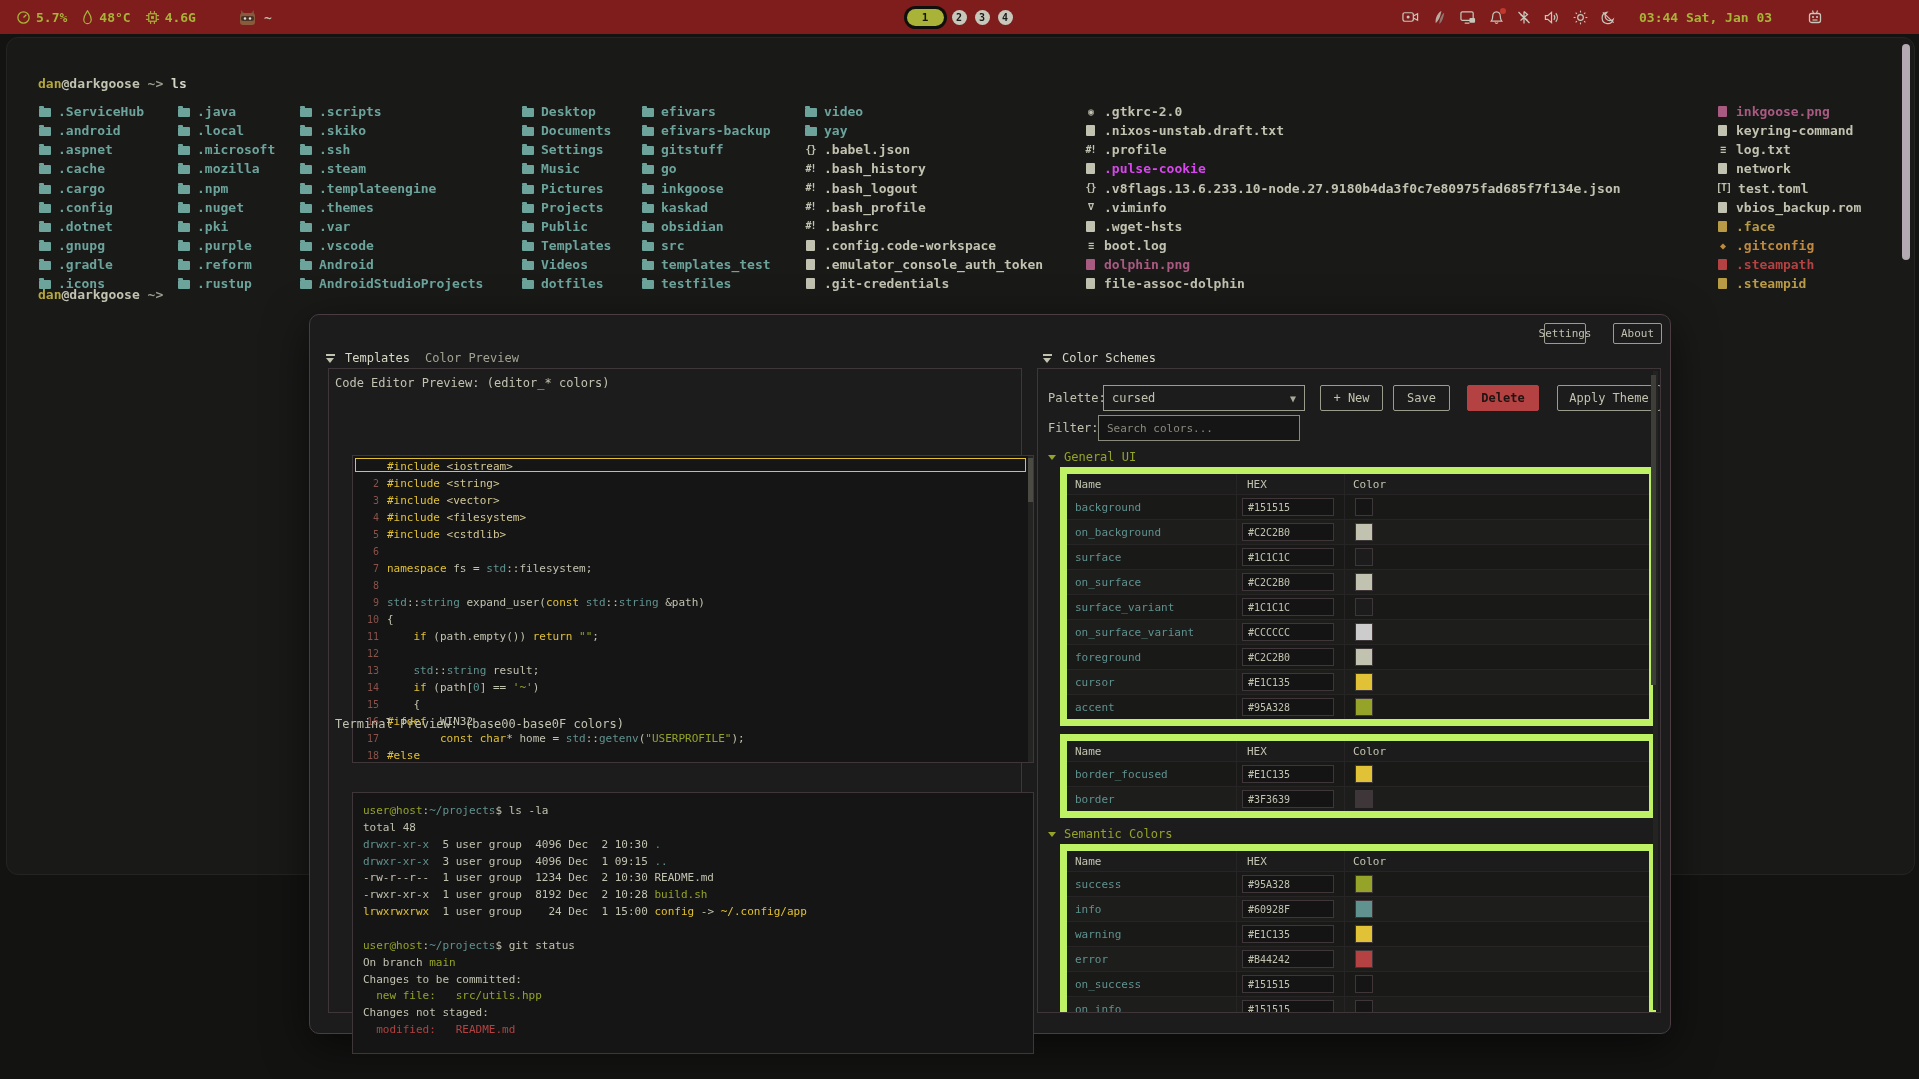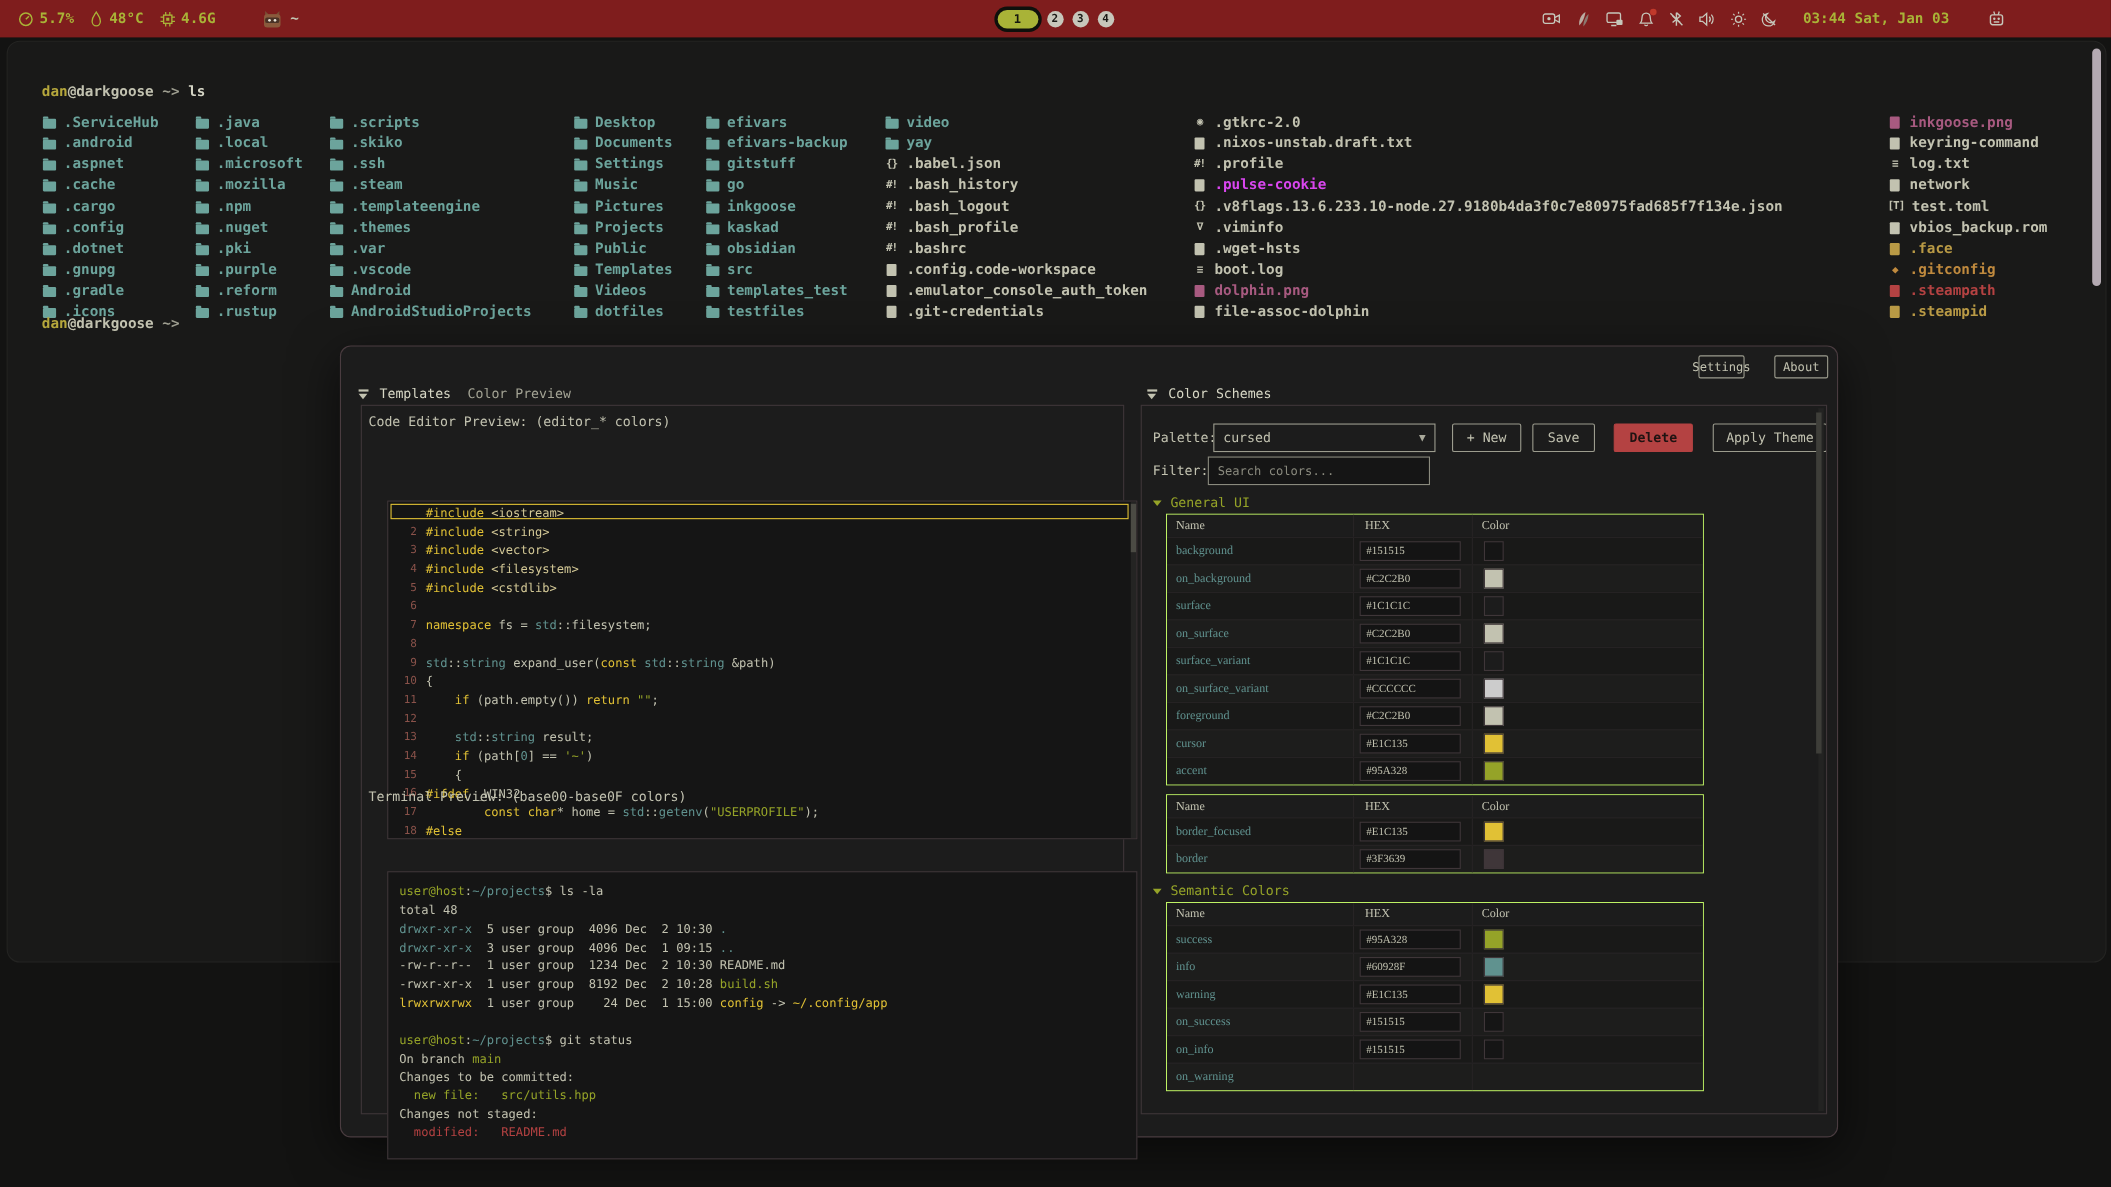--- a/index.html
+++ b/index.html
@@ -85,21 +85,21 @@
   .pbtn{top:16px;height:26px;font-size:12px;}
   .b-new{left:282px;width:63px;} .b-save{left:355px;width:57px;}
   .b-del{left:429px;width:72px;background:#B44242;border:1px solid #B44242;color:#201312;font-weight:700;}
   .b-apply{left:519px;width:104px;}
   .filter-input{left:60px;top:46px;width:202px;height:26px;background:#151515;border:1px solid #8A8A7E;
                 color:#C2C2B0;font-family:inherit;font-size:11px;padding:0 8px;}
   .filter-input::placeholder{color:#8A8A7E;}
   .sections{position:absolute;left:10px;top:80px;width:604px;}
   .sec-h{display:flex;align-items:center;gap:8px;height:16px;margin-bottom:2px;color:#95A328;font-size:12px;cursor:default;}
   .sec-tri{width:0;height:0;border-left:4.5px solid transparent;border-right:4.5px solid transparent;border-top:5px solid #95A328;}
-  .ctable{margin-left:12px;width:489px;border:1px solid #bef264;margin-bottom:8px;box-sizing:border-box;font-family:Liberation Serif, serif;}
+  .ctable{margin-left:12px;width:596px;border:7px solid #bef264;margin-bottom:8px;box-sizing:border-box;}
   .thead{display:flex;height:20px;align-items:center;color:#C2C2B0;font-size:11px;background:#1C1C1C;}
   .cell-name{width:170px;padding-left:8px;box-sizing:border-box;height:100%;display:flex;align-items:center;border-right:1px solid #272425;}
   .cell-hex{width:108px;box-sizing:border-box;height:100%;display:flex;align-items:center;padding-left:10px;border-right:1px solid #272425;}
   .cell-color{flex:1;height:100%;display:flex;align-items:center;padding-left:8px;}
   .trowc{display:flex;height:24px;align-items:center;border-top:1px solid #272425;font-size:11px;}
   .trowc:nth-child(odd){background:#1D1D1C;} .trowc:nth-child(even){background:#191918;}
   .trowc .cell-name{color:#60928F;}
   .hex-input{width:92px;height:18px;background:#141414;border:1px solid #3F3639;color:#C2C2B0;
              font-family:inherit;font-size:10px;padding:0 5px;margin-left:-5px;box-sizing:border-box;}
   .swatch{width:18px;height:18px;border:1px solid #3F3639;box-sizing:border-box;margin-left:2px;}
@@ -548,20 +548,29 @@
             <div class="trowc">
               <div class="cell-name">warning</div>
               <div class="cell-hex">
                 <input class="hex-input" value="#E1C135" style="">
               </div>
               <div class="cell-color">
                 <div class="swatch" style="background: rgb(225, 193, 53);"></div>
               </div>
             </div>
             <div class="trowc">
+              <div class="cell-name">error</div>
+              <div class="cell-hex">
+                <input class="hex-input" value="#B44242" style="">
+              </div>
+              <div class="cell-color">
+                <div class="swatch" style="background: rgb(180, 66, 66);"></div>
+              </div>
+            </div>
+            <div class="trowc">
               <div class="cell-name">on_success</div>
               <div class="cell-hex">
                 <input class="hex-input" value="#151515" style="">
               </div>
               <div class="cell-color">
                 <div class="swatch" style="background: rgb(21, 21, 21);"></div>
               </div>
             </div>
             <div class="trowc">
               <div class="cell-name">on_info</div>

